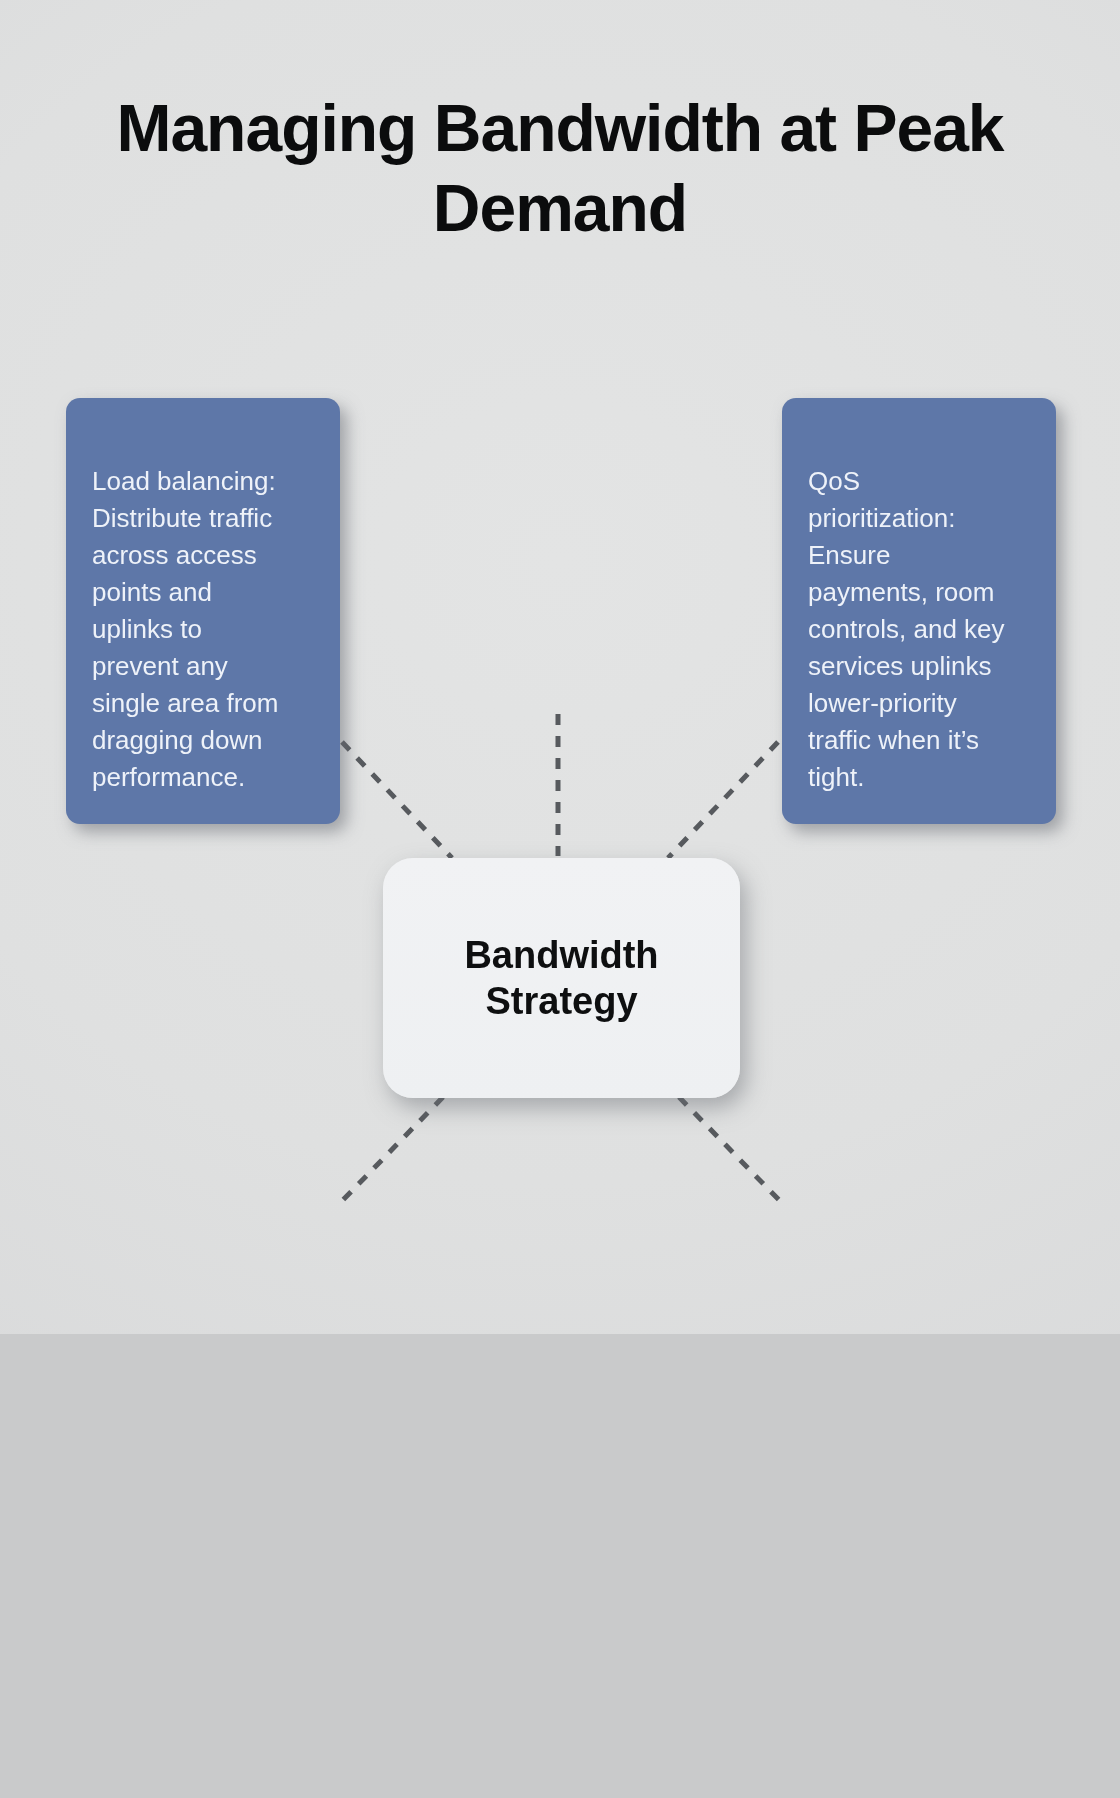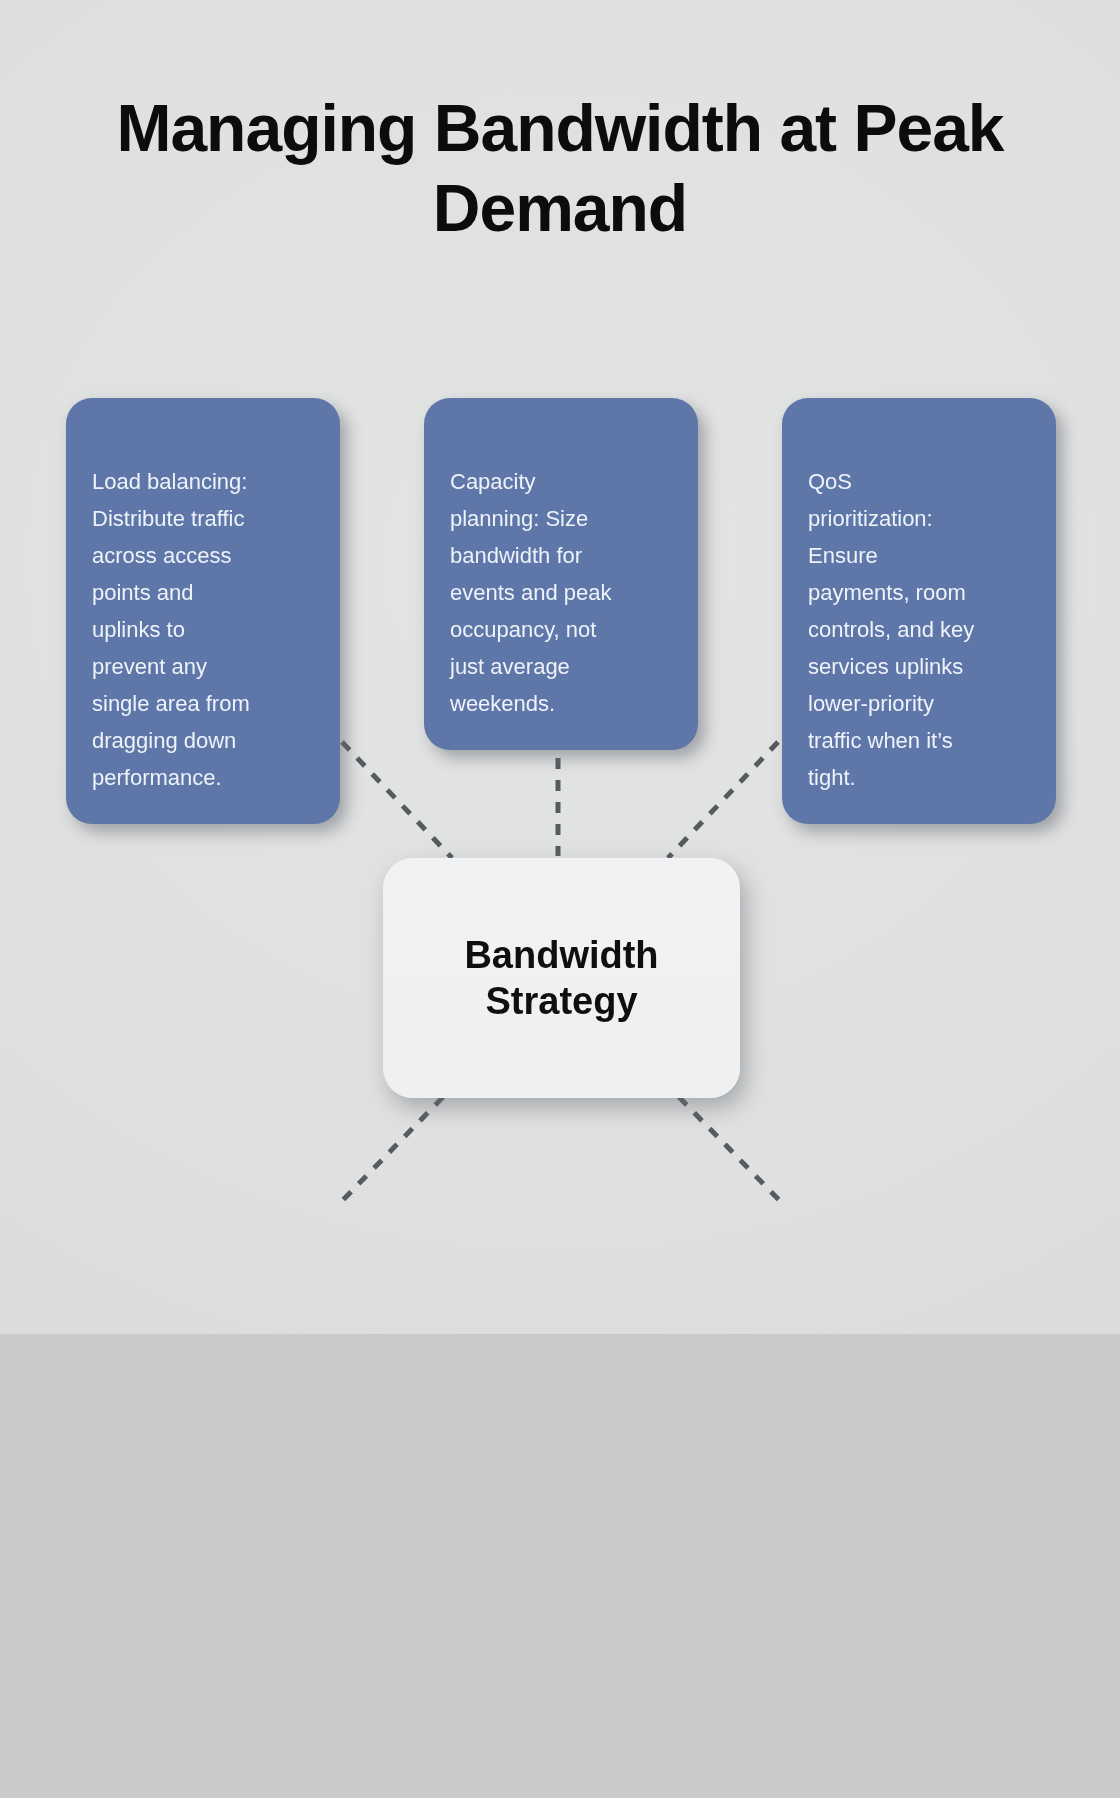--- a/index.html
+++ b/index.html
@@ -30,24 +30,24 @@
     stroke:#575a5e;
     stroke-width:5;
     stroke-dasharray:11 11;
   }
   .node{
     position:absolute;
     width:274px;
     box-sizing:border-box;
     padding:28px 26px;
     background:#5e77a8;
-    border-radius:26px;
+    border-radius:14px;
     box-shadow:7px 8px 16px rgba(105,109,117,0.55);
     color:#eef2f9;
-    font-size:22px;
+    font-size:26px;
     line-height:37px;
     white-space:pre-line;
   }
   .node-tl{left:66px;  top:398px;}
   .node-tc{left:424px; top:398px;}
   .node-tr{left:782px; top:398px;}
   .node-bl{left:66px;  top:1167px;}
   .node-br{left:782px; top:1167px;}
   .center-node{
     position:absolute;
@@ -110,29 +110,20 @@
 Distribute traffic
 across access
 points and
 uplinks to
 prevent any
 single area from
 dragging down
 performance.</span>
   </div>
 
-  <div class="node node-tc">
-    <span>Capacity
-planning: Size
-bandwidth for
-events and peak
-occupancy, not
-just average
-weekends.</span>
-  </div>
 
   <div class="node node-tr">
     <span>QoS
 prioritization:
 Ensure
 payments, room
 controls, and key
 services uplinks
 lower-priority
 traffic when it’s

